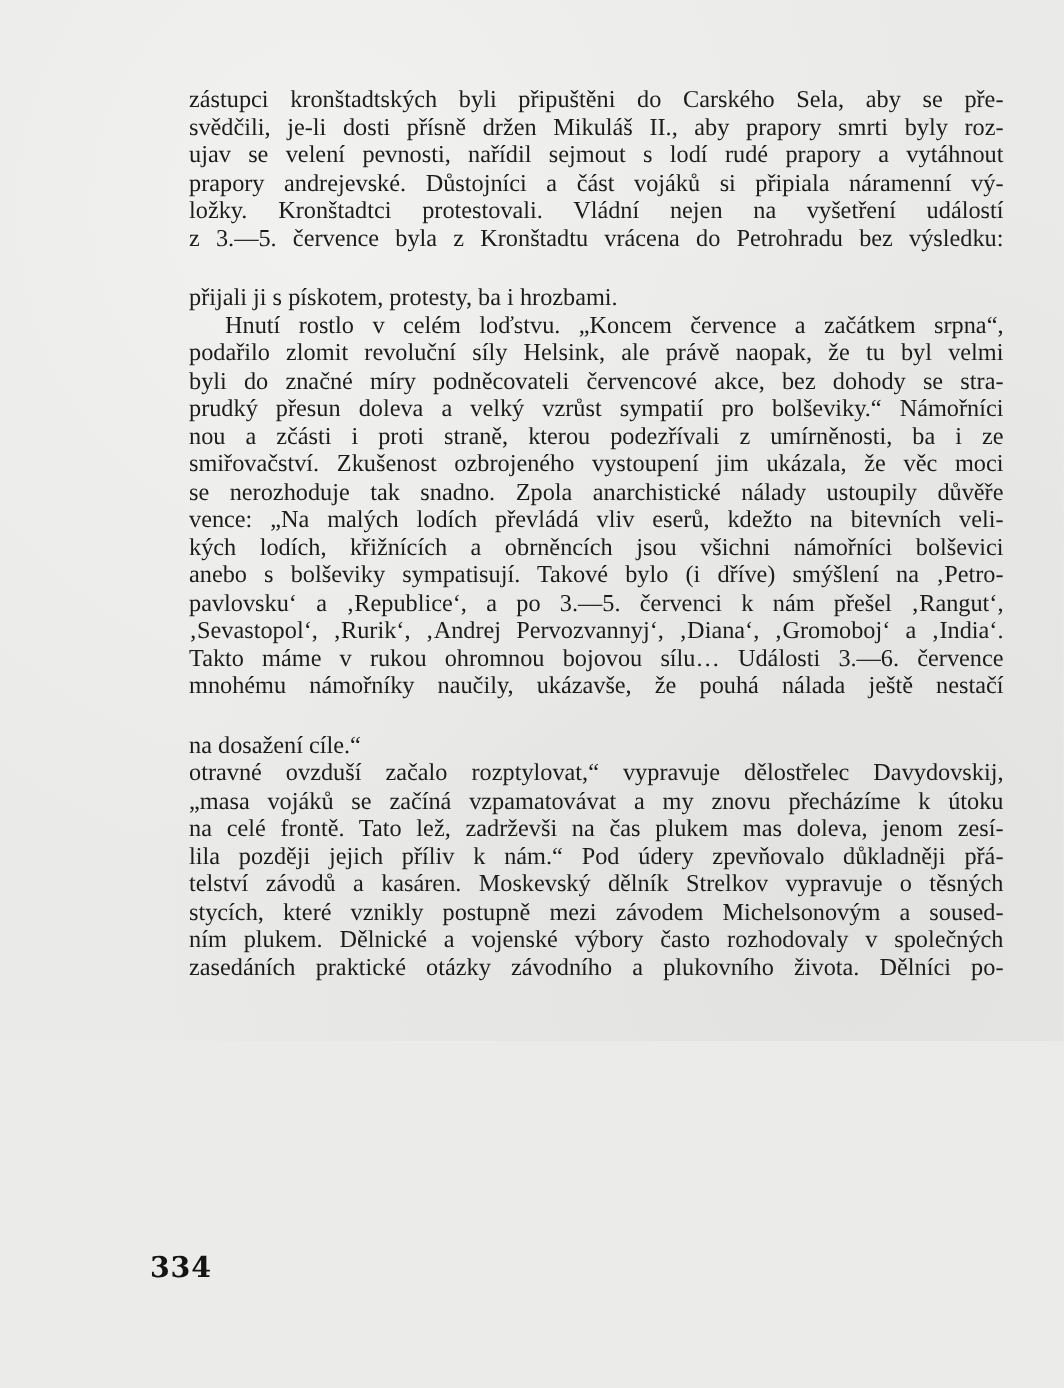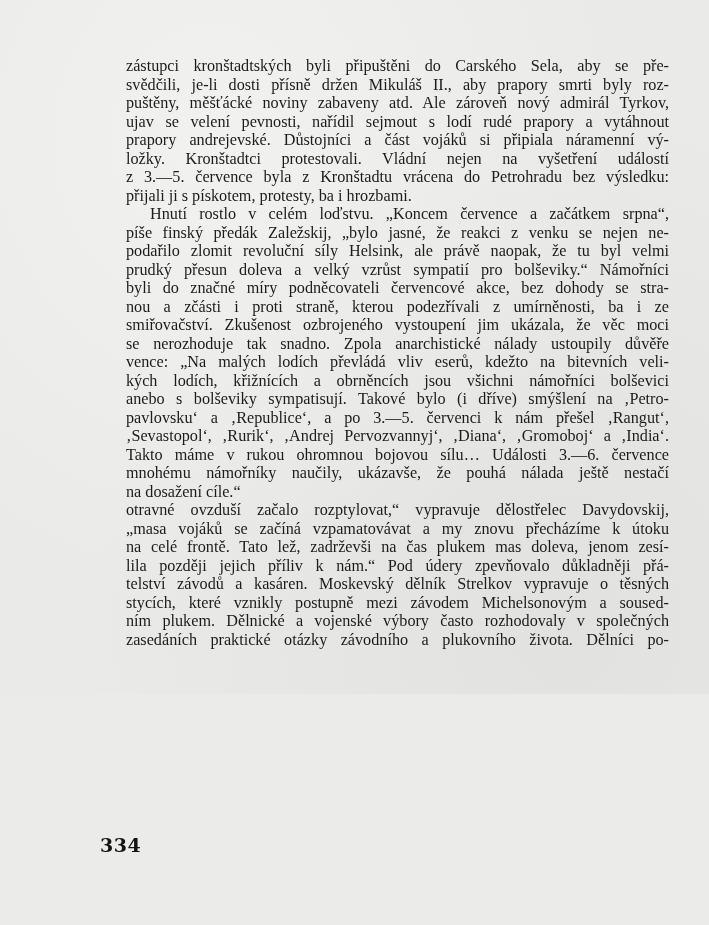--- a/index.html
+++ b/index.html
@@ -35,20 +35,21 @@
     }
     .line {
       display: block;
       white-space: nowrap;
       text-align: justify;
       text-align-last: justify;
       height: 18.5px;
     }
     .line.last {
       text-align-last: left;
+      margin-top: 21px;
     }
     .line.indent {
       padding-left: 24px;
     }
     .page-number {
       position: absolute;
       left: 100px;
       top: 834px;
       font-family: "DejaVu Serif", "Liberation Serif", serif;
       font-weight: bold;
@@ -57,31 +58,29 @@
       color: #141414;
     }
   </style>
 </head>
 <body>
 
 <div class="page">
   <div class="text-block">
     <span class="line">zástupci kronštadtských byli připuštěni do Carského Sela, aby se pře-</span>
     <span class="line">svědčili, je-li dosti přísně držen Mikuláš II., aby prapory smrti byly roz-</span>
-    <span class="line">puštěny, měšťácké noviny zabaveny atd. Ale zároveň nový admirál Tyrkov,</span>
     <span class="line">ujav se velení pevnosti, nařídil sejmout s lodí rudé prapory a vytáhnout</span>
     <span class="line">prapory andrejevské. Důstojníci a část vojáků si připiala náramenní vý-</span>
     <span class="line">ložky. Kronštadtci protestovali. Vládní nejen na vyšetření událostí</span>
     <span class="line">z 3.—5. července byla z Kronštadtu vrácena do Petrohradu bez výsledku:</span>
     <span class="line last">přijali ji s pískotem, protesty, ba i hrozbami.</span>
     <span class="line indent">Hnutí rostlo v celém loďstvu. „Koncem července a začátkem srpna“,</span>
-    <span class="line">píše finský předák Zaležskij, „bylo jasné, že reakci z venku se nejen ne-</span>
     <span class="line">podařilo zlomit revoluční síly Helsink, ale právě naopak, že tu byl velmi</span>
+    <span class="line">byli do značné míry podněcovateli červencové akce, bez dohody se stra-</span>
     <span class="line">prudký přesun doleva a velký vzrůst sympatií pro bolševiky.“ Námořníci</span>
-    <span class="line">byli do značné míry podněcovateli červencové akce, bez dohody se stra-</span>
     <span class="line">nou a zčásti i proti straně, kterou podezřívali z umírněnosti, ba i ze</span>
     <span class="line">smiřovačství. Zkušenost ozbrojeného vystoupení jim ukázala, že věc moci</span>
     <span class="line">se nerozhoduje tak snadno. Zpola anarchistické nálady ustoupily důvěře</span>
     <span class="line">vence: „Na malých lodích převládá vliv eserů, kdežto na bitevních veli-</span>
     <span class="line">kých lodích, křižnících a obrněncích jsou všichni námořníci bolševici</span>
     <span class="line">anebo s bolševiky sympatisují. Takové bylo (i dříve) smýšlení na ‚Petro-</span>
     <span class="line">pavlovsku‘ a ‚Republice‘, a po 3.—5. červenci k nám přešel ‚Rangut‘,</span>
     <span class="line">‚Sevastopol‘, ‚Rurik‘, ‚Andrej Pervozvannyj‘, ‚Diana‘, ‚Gromoboj‘ a ‚India‘.</span>
     <span class="line">Takto máme v rukou ohromnou bojovou sílu… Události 3.—6. července</span>
     <span class="line">mnohému námořníky naučily, ukázavše, že pouhá nálada ještě nestačí</span>

